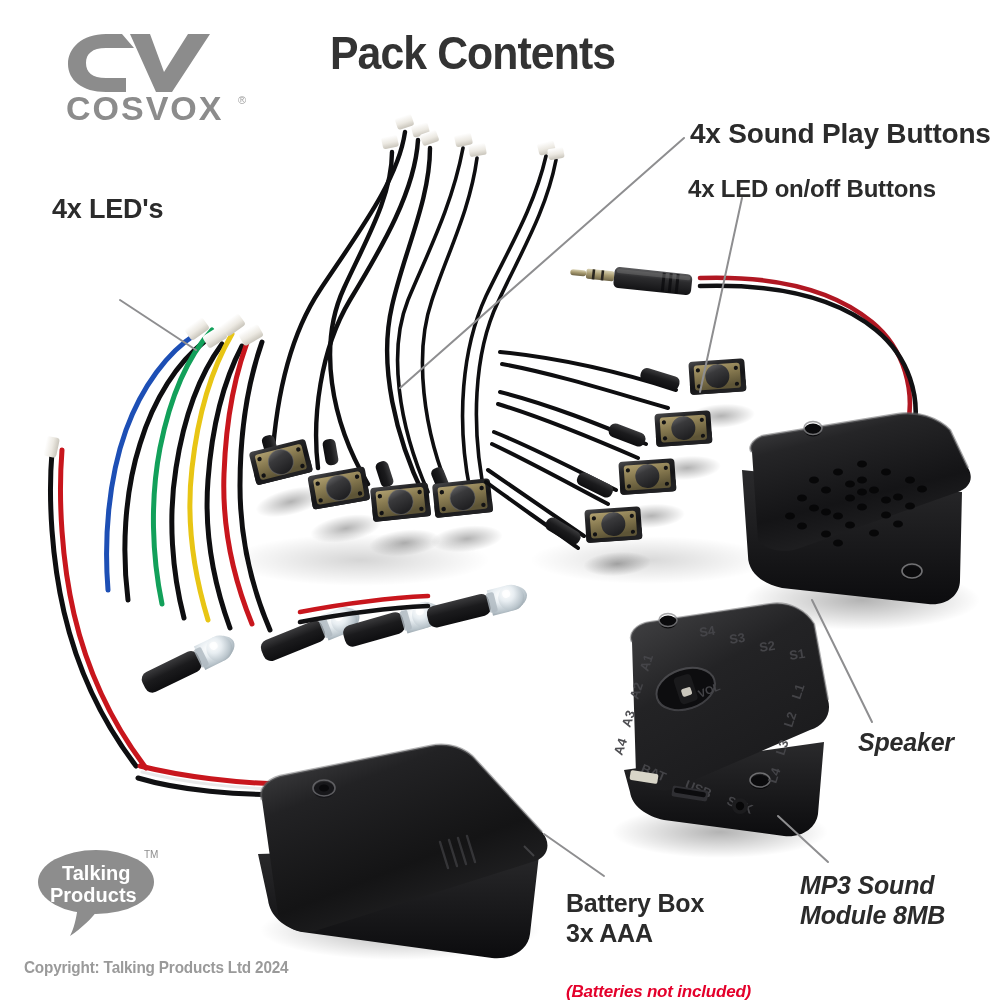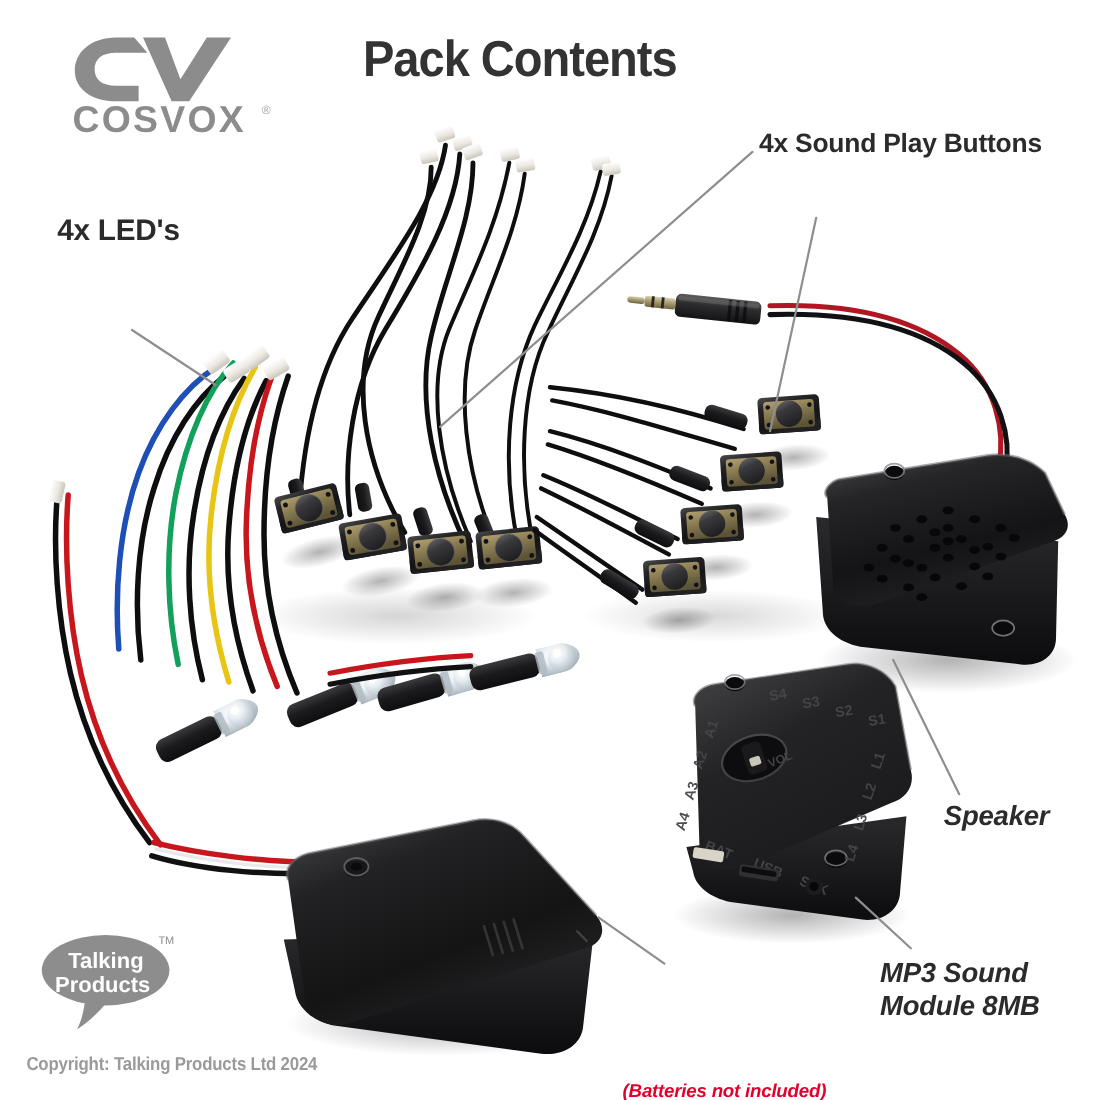--- a/index.html
+++ b/index.html
@@ -17,21 +17,21 @@
   .label{position:absolute;color:#2b2b2b;font-weight:bold;line-height:1.12;letter-spacing:-0.2px;white-space:pre-line;}
   #page-title{
     position:absolute;left:330px;top:26px;
     font-size:46px;font-weight:bold;color:#333333;
     font-family:"Liberation Sans","DejaVu Sans",sans-serif;
     letter-spacing:-1px;
     transform:scaleX(0.93);transform-origin:left top;
   }
   #lbl-led{left:52px;top:170px;font-size:27px;margin-top:24px;}
   #lbl-led-desc{left:52px;top:212px;font-size:24px;font-weight:bold;line-height:1.22;}
-  #lbl-sound-btn{left:690px;top:118px;font-size:24px;}
+  #lbl-sound-btn{left:690px;top:118px;font-size:28px;}
   #lbl-ledonoff-btn{left:688px;top:176px;font-size:24px;}
   #lbl-speaker{left:858px;top:728px;font-size:25px;font-style:italic;}
   #lbl-mp3{left:800px;top:870px;font-size:25px;line-height:1.2;font-style:italic;}
   #lbl-battery{left:566px;top:888px;font-size:25px;line-height:1.2;}
   #lbl-batt-note{left:566px;top:982px;font-size:17px;font-style:italic;font-weight:bold;color:#e4002b;}
   #copyright{left:24px;top:958px;font-size:17px;color:#9a9a9a;font-weight:bold;transform:scaleX(0.9);transform-origin:left top;}
 
   
   #cosvox-logo{position:absolute;left:60px;top:24px;width:200px;height:100px;}
   #tp-logo{position:absolute;left:34px;top:840px;width:140px;height:100px;}
@@ -506,23 +506,26 @@
     <text x="28" y="40" font-family="'Liberation Sans',sans-serif" font-size="20" font-weight="bold" fill="#ffffff">Talking</text>
     <text x="16" y="62" font-family="'Liberation Sans',sans-serif" font-size="20" font-weight="bold" fill="#ffffff">Products</text>
     <text x="110" y="18" font-family="'Liberation Sans',sans-serif" font-size="10" fill="#8d8d8d">TM</text>
   </svg>
 
   <div id="page-title">Pack Contents</div>
 
   <div class="label" id="lbl-led">4x LED's</div>
 
   <div class="label" id="lbl-sound-btn">4x Sound Play Buttons</div>
+  <div class="label" id="lbl-ledonoff-btn">4x LED on/off Buttons</div>
 
   <div class="label" id="lbl-speaker">Speaker</div>
 
   <div class="label" id="lbl-mp3">MP3 Sound
 Module 8MB</div>
 
+  <div class="label" id="lbl-battery">Battery Box
+3x AAA</div>
   <div class="label" id="lbl-batt-note">(Batteries not included)</div>
 
   <div class="label" id="copyright">Copyright: Talking Products Ltd 2024</div>
 
 </div>
 
 </body></html>

